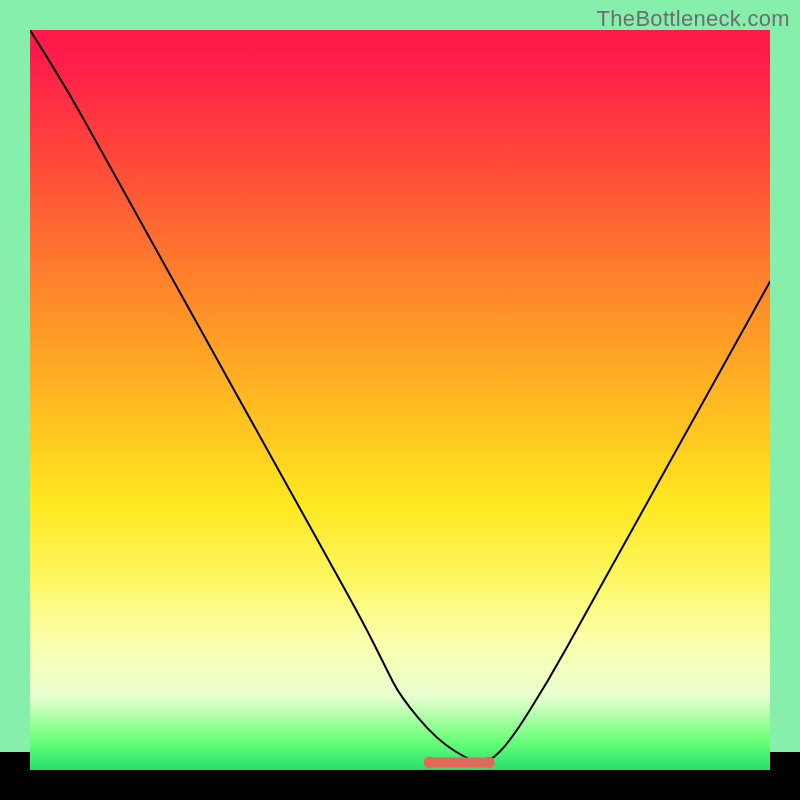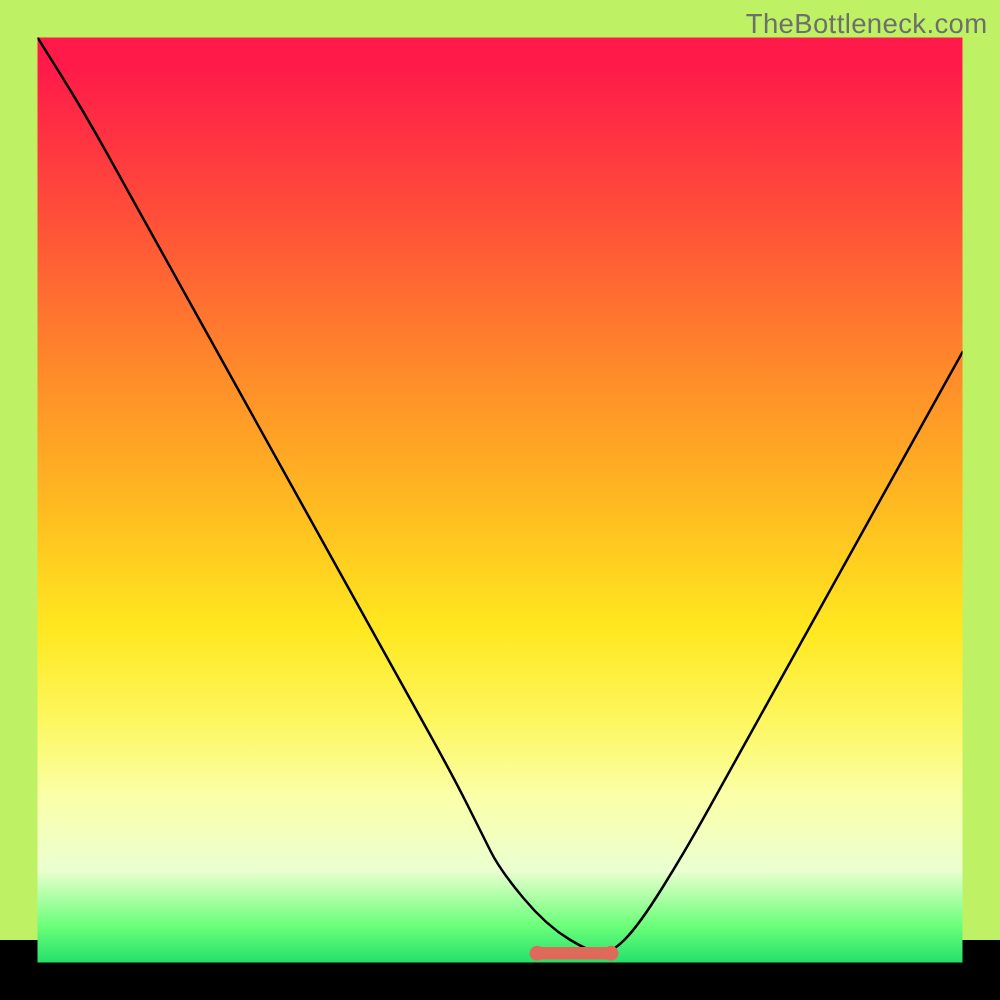--- a/index.html
+++ b/index.html
@@ -7,21 +7,21 @@
     padding: 0;
     width: 800px;
     height: 800px;
     background: #000;
     overflow: hidden;
   }
   .stage {
     position: relative;
     width: 800px;
     height: 752px;
-    background: #bef264;
+    background: #86efac;
   }
   .plot-area {
     position: absolute;
     left: 30px;
     top: 30px;
     width: 740px;
     height: 740px;
     background: linear-gradient(
       to bottom,
       #ff1a4a 0%,

